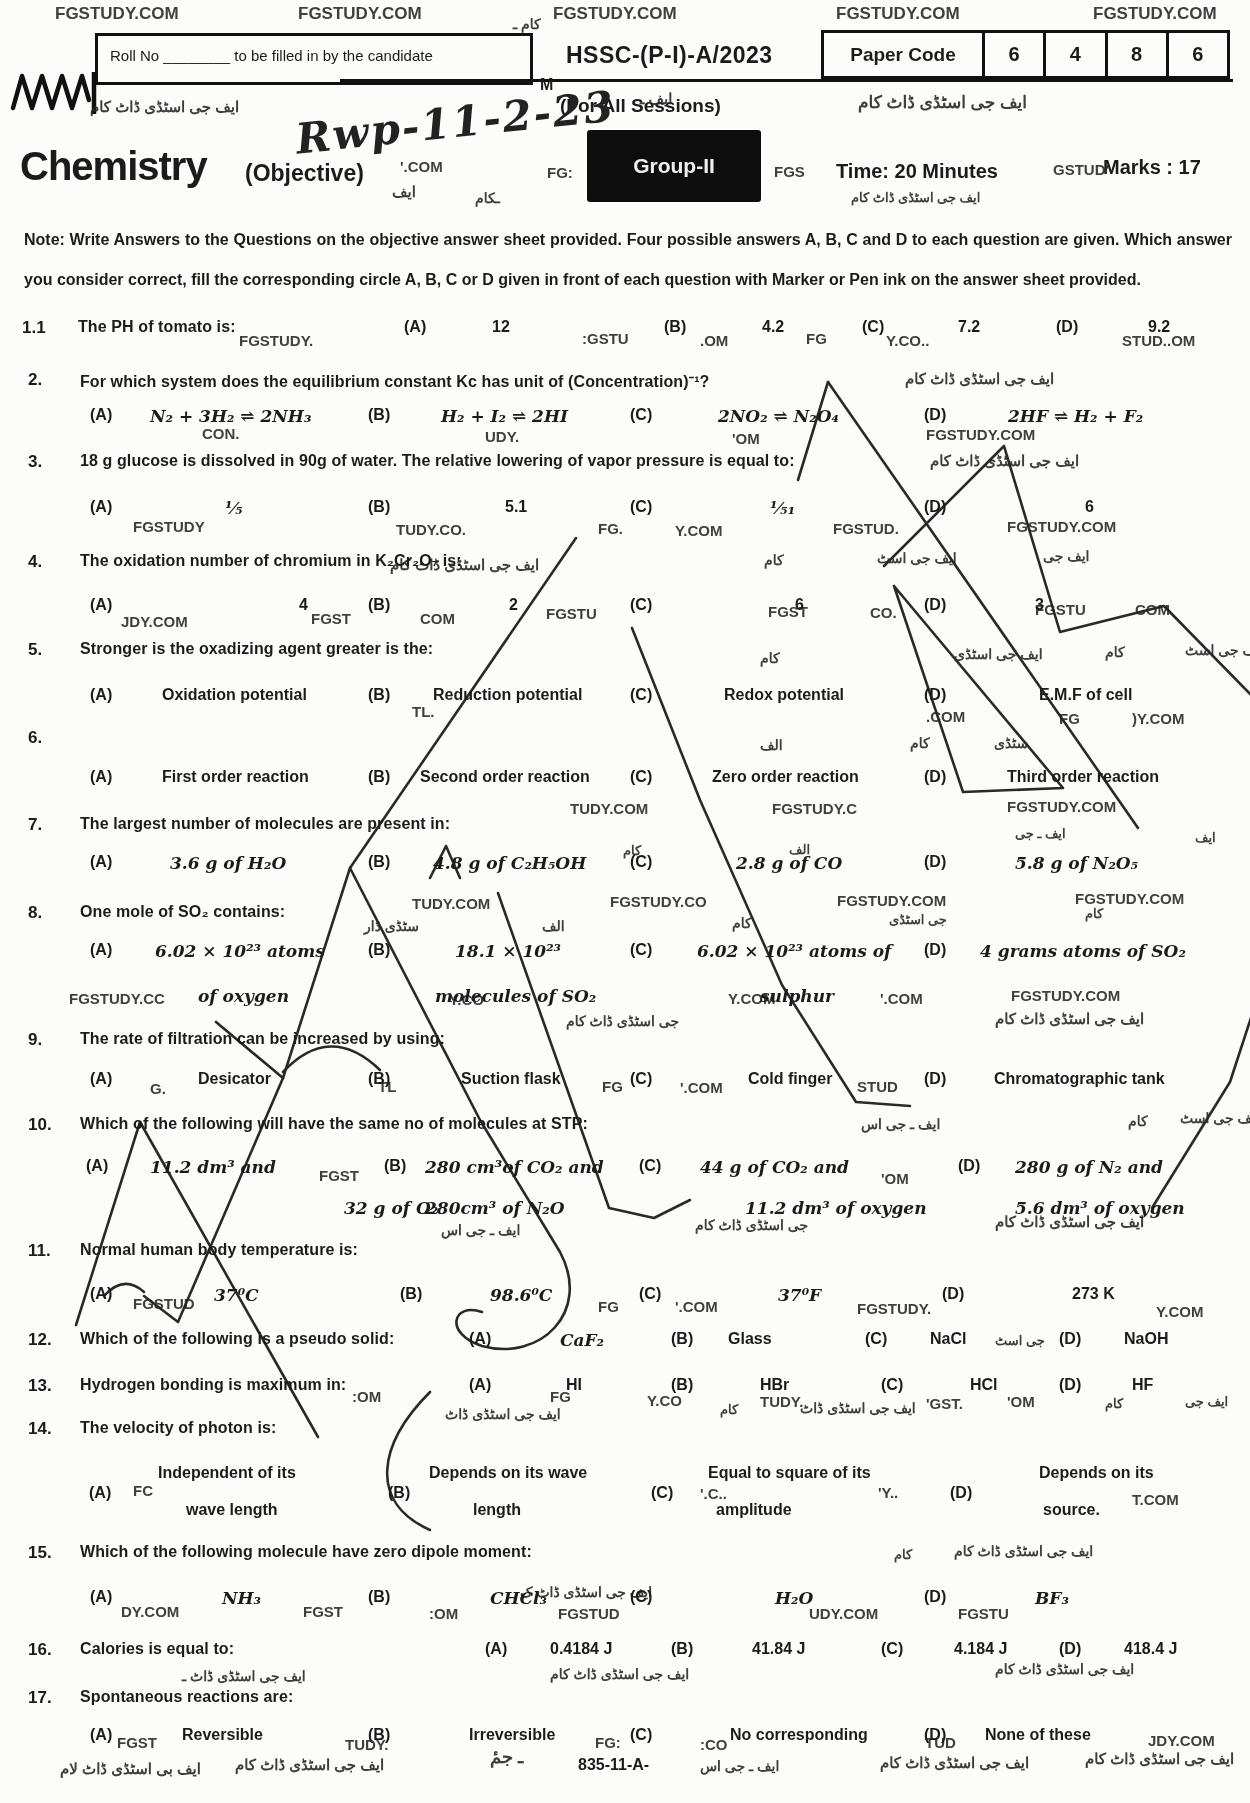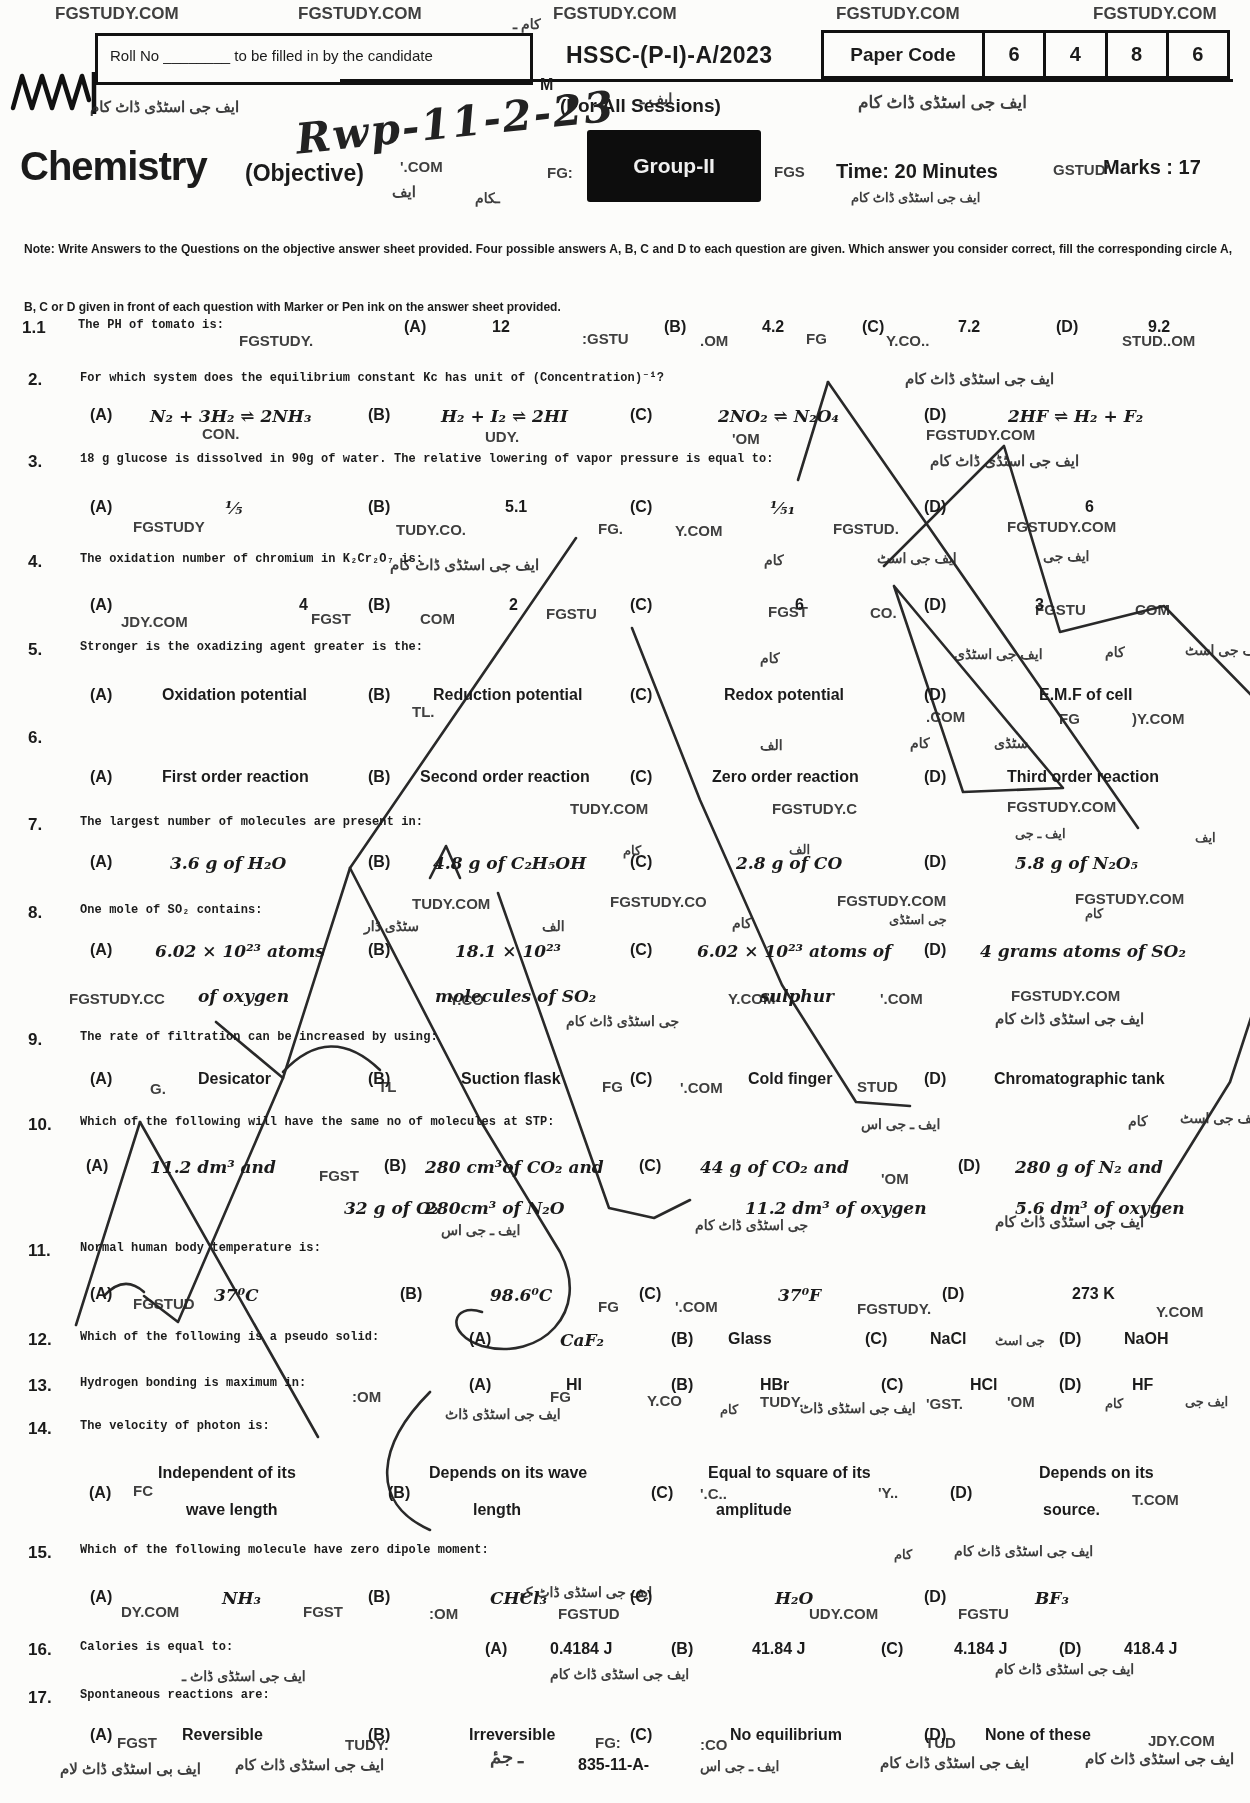--- a/index.html
+++ b/index.html
@@ -4,21 +4,21 @@
 <style>
   html,body{margin:0;padding:0;background:#e8e8e8;}
   #page{position:relative;width:1250px;height:1803px;margin:0 auto;background:#fcfcfa;
         font-family:"Liberation Sans",sans-serif;color:#1b1b1b;overflow:hidden;}
   .abs{position:absolute;white-space:nowrap;}
   
   .wm{position:absolute;font-weight:bold;font-size:15px;color:#262626;opacity:.88;white-space:nowrap;}
   .ur{position:absolute;font-weight:bold;font-size:14px;color:#2a2a2a;opacity:.9;white-space:nowrap;direction:rtl;}
   
   .qnum{position:absolute;font-weight:bold;font-size:17px;white-space:nowrap;}
-  .qtext{position:absolute;font-weight:bold;font-size:12px;letter-spacing:.1px;white-space:nowrap;font-family:Liberation Mono, monospace;}
+  .qtext{position:absolute;font-weight:bold;font-size:16px;letter-spacing:.1px;white-space:nowrap;}
   .olabel{position:absolute;font-weight:bold;font-size:16px;white-space:nowrap;}
   .oval{position:absolute;font-weight:bold;font-size:16px;white-space:nowrap;}
   .oval.math{font-family:"DejaVu Serif",serif;font-style:italic;font-size:17px;}
   
   #zigzag{left:8px;top:68px;}
   #rollbox{left:95px;top:33px;width:432px;height:46px;border:3px solid #111;}
   #rollbox .inner{padding:11px 6px 0 12px;font-weight:normal;font-size:15px;white-space:nowrap;}
   #hline{left:340px;top:79px;width:893px;height:3px;background:#111;}
   #hssc{left:566px;top:42px;font-size:23px;font-weight:bold;letter-spacing:.5px;}
   #mlabel{left:540px;top:76px;font-weight:bold;font-size:16px;}
@@ -28,22 +28,22 @@
   .pcdigit:last-child{border-right:none;}
   #sessions{left:560px;top:95px;font-size:19px;font-weight:bold;}
   #handwriting{left:295px;top:98px;font-family:"DejaVu Serif",serif;font-style:italic;font-weight:bold;
                font-size:42px;transform:rotate(-6deg);letter-spacing:2px;color:#222;}
   #chem-title{left:20px;top:144px;font-size:40px;font-weight:900;letter-spacing:-1px;}
   #chem-sub{left:245px;top:160px;font-size:23px;font-weight:800;}
   #groupbox{left:587px;top:130px;width:174px;height:72px;background:#0d0d0d;color:#f0f0f0;
             display:flex;align-items:center;justify-content:center;font-size:21px;font-weight:bold;border-radius:3px;}
   #time{left:836px;top:160px;font-size:20px;font-weight:bold;}
   #marks{left:1103px;top:156px;font-size:20px;font-weight:bold;}
-  #note{position:absolute;left:24px;top:220px;width:1208px;font-size:12px;font-weight:bold;
-        line-height:58px;text-align:justify;white-space:normal;}
+  #note{position:absolute;left:24px;top:220px;width:1208px;font-size:16px;font-weight:bold;
+        line-height:40px;text-align:justify;white-space:normal;}
   #footer-code{left:578px;top:1756px;font-weight:bold;font-size:16px;}
   #scribbles{position:absolute;left:0;top:0;width:1250px;height:1803px;pointer-events:none;}
 </style>
 </head>
 <body>
 
 <div id="page">
 
   <div class="abs" id="zigzag">
     <svg width="92" height="48" viewBox="0 0 92 48">
@@ -414,16 +414,16 @@
     <div class="oval" style="left: 954px; top: 1640px;">4.184 J</div>
     <div class="olabel" style="left: 1059px; top: 1640px;">(D)</div>
     <div class="oval" style="left: 1124px; top: 1640px;">418.4 J</div>
     <div class="qnum" style="left: 28px; top: 1688px;">17.</div>
     <div class="qtext" style="left: 80px; top: 1688px;">Spontaneous reactions are:</div>
     <div class="olabel" style="left: 90px; top: 1726px;">(A)</div>
     <div class="oval" style="left: 182px; top: 1726px;">Reversible</div>
     <div class="olabel" style="left: 368px; top: 1726px;">(B)</div>
     <div class="oval" style="left: 469px; top: 1726px;">Irreversible</div>
     <div class="olabel" style="left: 630px; top: 1726px;">(C)</div>
-    <div class="oval" style="left: 730px; top: 1726px;">No equilibrium</div>
+    <div class="oval" style="left: 730px; top: 1726px;">No corresponding</div>
     <div class="olabel" style="left: 924px; top: 1726px;">(D)</div>
     <div class="oval" style="left: 985px; top: 1726px;">None of these</div>
   </div>
 
 </body></html>

